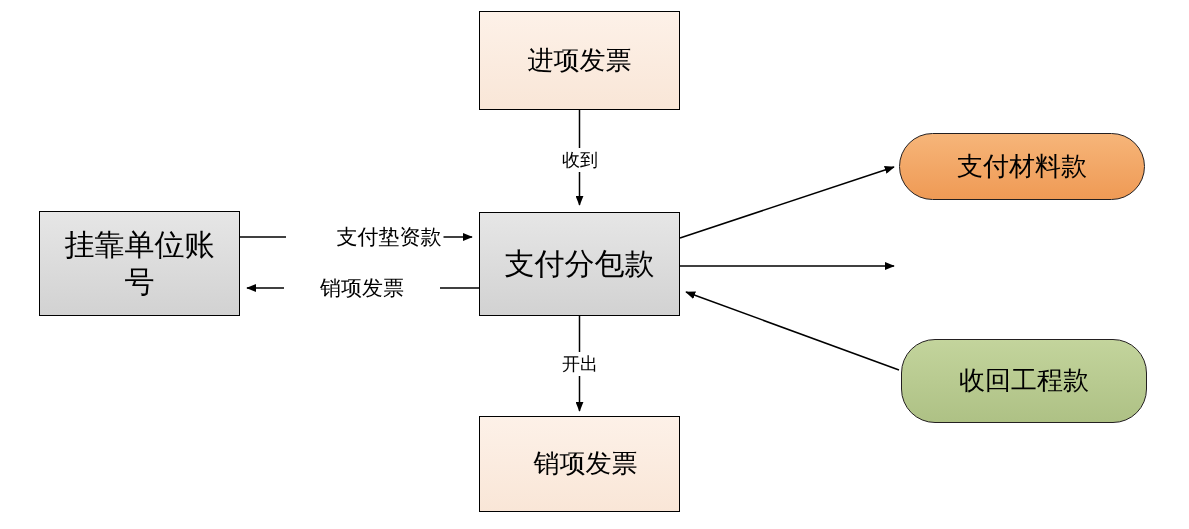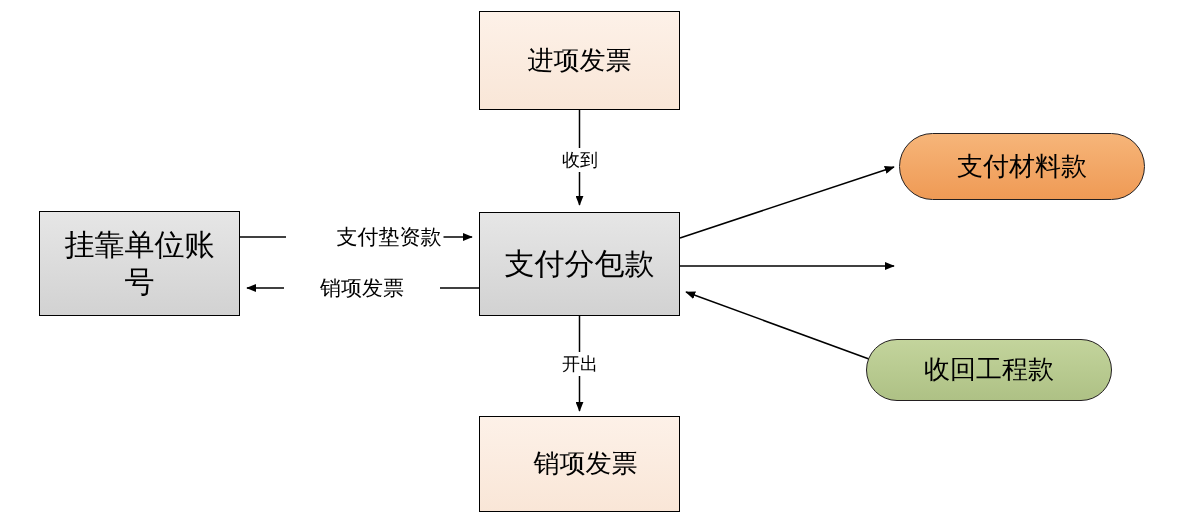--- a/index.html
+++ b/index.html
@@ -132,21 +132,21 @@
 
   <div class="node node-rect node-invoice" style="left:479px; top:416px; width:201px; height:96px;padding-left:12px;">
     <span>销项发票</span>
   </div>
 
   <div class="node node-round node-orange" style="left:899px; top:133px; width:246px; height:67px;">
     <span>支付材料款</span>
   </div>
 
 
-  <div class="node node-round node-green" style="left:866px; top:339px; width:246px; height:62px;">
+  <div class="node node-round node-green" style="left:901px; top:339px; width:246px; height:84px;">
     <span>收回工程款</span>
   </div>
 
   <div class="edge-label small" style="left:580px; top:160px; transform:translate(-50%,-50%);text-align:right;">收到</div>
 
   <div class="edge-label" style="left:361px; top:237px; transform:translate(-50%,-50%);margin-left:28px;">支付垫资款</div>
 
   <div class="edge-label" style="left:362px; top:288px; transform:translate(-50%,-50%);">销项发票</div>
 
   <div class="edge-label small" style="left:580px; top:364px; transform:translate(-50%,-50%);">开出</div>

